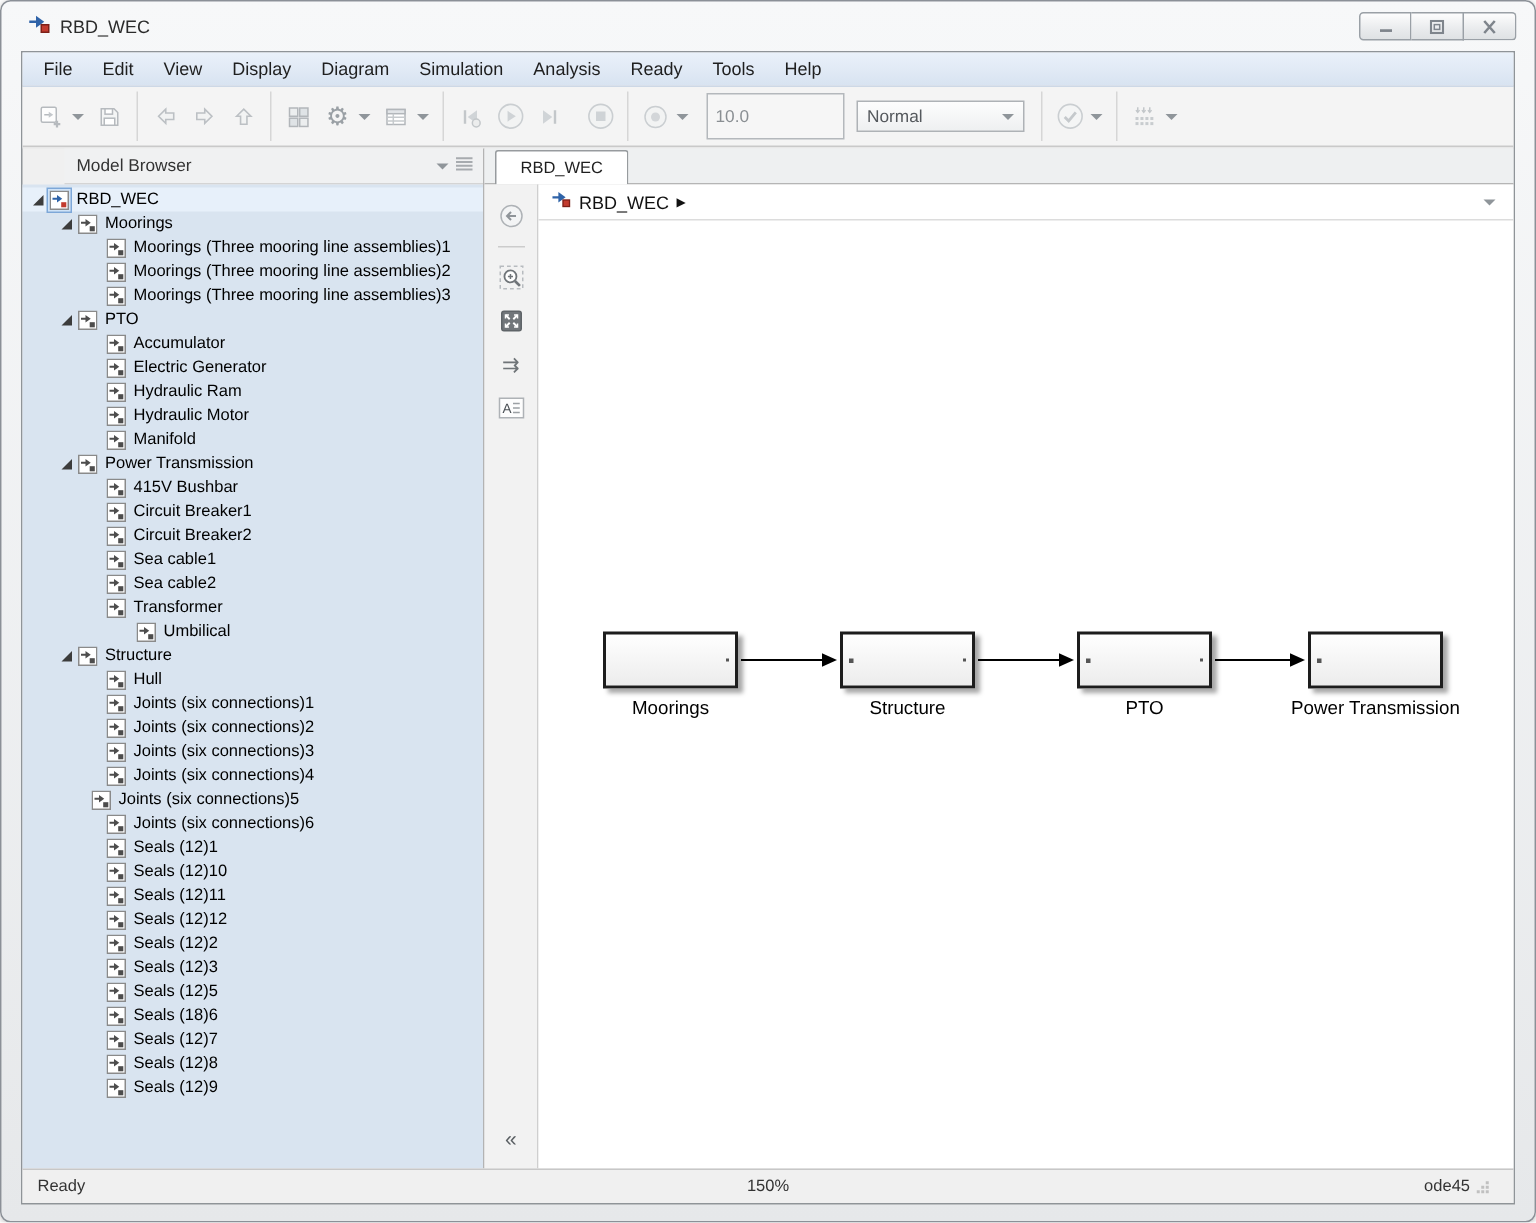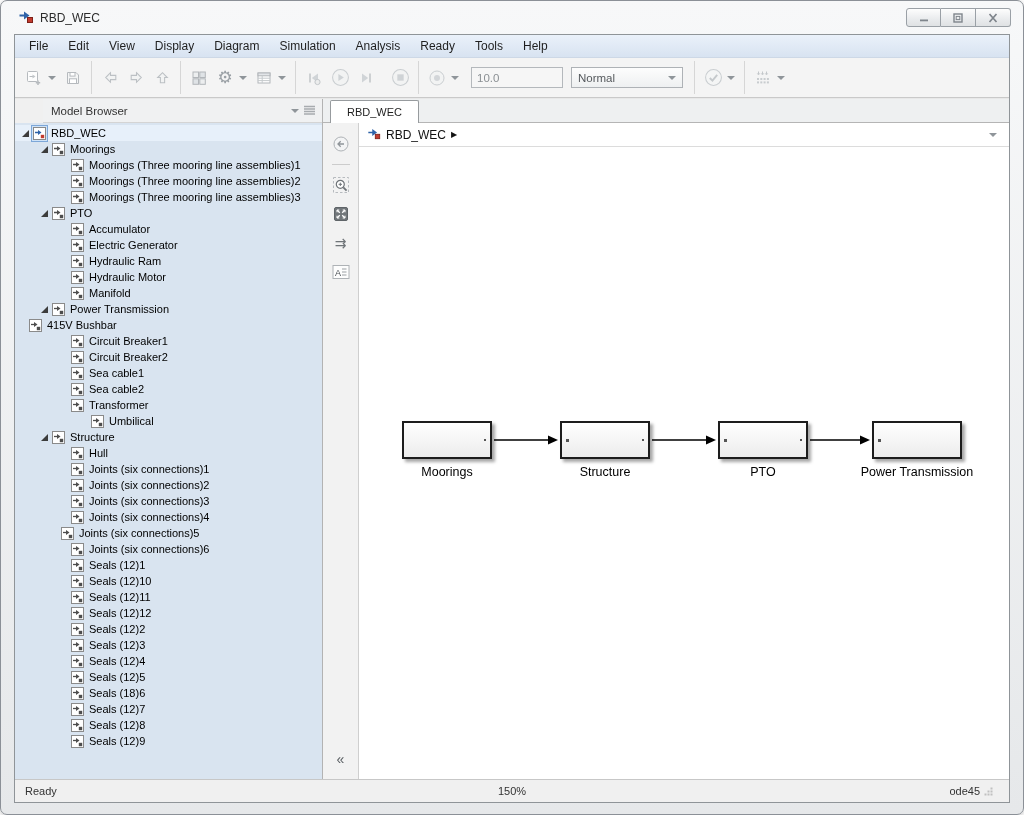--- a/index.html
+++ b/index.html
@@ -26,21 +26,21 @@
   .menubar { height:23px; background:linear-gradient(#eaf1fa,#d8e3f1); border-bottom:1px solid #cdd8e6;
     display:flex; align-items:center; padding-left:4px; }
   .menu-item { font-size:12px; color:#1f1f1f; padding:3px 10px; cursor:default; }
   
   .toolbar { height:40px; background:#f4f4f4; border-bottom:1px solid #c9c9c9; display:flex; align-items:center; padding:0 6px; }
   .tb-btn { width:26px; height:26px; display:flex; align-items:center; justify-content:center; border-radius:3px; }
   .tb-sep { width:1px; align-self:stretch; margin:3px 5px; background:#d6d6d6; }
   .caret { width:0; height:0; border-left:4px solid transparent; border-right:4px solid transparent;
     border-top:4.5px solid #8f959a; margin:0 4px 0 1px; }
   .gear-glyph { font-size:17px; color:#9aa0a5; line-height:1; }
-  .stop-time { width:92px; height:21px; border:1px solid #b4b8bc; background:#f6f6f6; color:#8a8f93;
+  .stop-time { width:92px; height:31px; border:1px solid #b4b8bc; background:#f6f6f6; color:#8a8f93;
     font-size:11.5px; padding:0 5px; margin:0 8px; font-family:"Liberation Sans",sans-serif; }
   .combo { width:112px; height:21px; border:1px solid #aeb2b6; background:linear-gradient(#fdfdfd,#eef0f1);
     display:flex; align-items:center; justify-content:space-between; padding:0 6px; margin-right:6px; }
   .combo span { font-size:11.5px; color:#55595d; }
   
   .main { flex:1; display:flex; min-height:0; border-top:1px solid #e8e8e8; }
   
   .browser { width:308px; display:flex; flex-direction:column; border-right:1px solid #b3b3b3; }
   .browser-header { height:24px; background:#f0f1f2; border-bottom:1px solid #d4d4d4;
     display:flex; align-items:center; padding:0 6px 0 8px;margin-left:28px; }
@@ -416,21 +416,21 @@
               <span class="tree-icon">
                 <svg width="13" height="13" viewBox="0 0 13 13">
                   <rect x="0.5" y="0.5" width="12" height="12" fill="#fff" stroke="#8a8a8a"></rect>
                   <path d="M2 5.5 H5.5" stroke="#4d4d4d" stroke-width="1.3" fill="none"></path>
                   <path d="M5 3 L8.5 5.5 L5 8 Z" fill="#4d4d4d"></path>
                   <rect x="7.8" y="7.8" width="3.4" height="3.4" fill="#4d4d4d"></rect>
                 </svg>
               </span>
               <span class="tree-label">Power Transmission</span>
             </div>
-            <div class="tree-row" style="">
+            <div class="tree-row" style="padding-left: 42px;">
               <span class="expander"></span>
               <span class="tree-icon">
                 <svg width="13" height="13" viewBox="0 0 13 13">
                   <rect x="0.5" y="0.5" width="12" height="12" fill="#fff" stroke="#8a8a8a"></rect>
                   <path d="M2 5.5 H5.5" stroke="#4d4d4d" stroke-width="1.3" fill="none"></path>
                   <path d="M5 3 L8.5 5.5 L5 8 Z" fill="#4d4d4d"></path>
                   <rect x="7.8" y="7.8" width="3.4" height="3.4" fill="#4d4d4d"></rect>
                 </svg>
               </span>
               <span class="tree-label">415V Bushbar</span>
@@ -671,32 +671,20 @@
               <span class="expander"></span>
               <span class="tree-icon">
                 <svg width="13" height="13" viewBox="0 0 13 13">
                   <rect x="0.5" y="0.5" width="12" height="12" fill="#fff" stroke="#8a8a8a"></rect>
                   <path d="M2 5.5 H5.5" stroke="#4d4d4d" stroke-width="1.3" fill="none"></path>
                   <path d="M5 3 L8.5 5.5 L5 8 Z" fill="#4d4d4d"></path>
                   <rect x="7.8" y="7.8" width="3.4" height="3.4" fill="#4d4d4d"></rect>
                 </svg>
               </span>
               <span class="tree-label">Seals (12)3</span>
-            </div>
-            <div class="tree-row" style="padding-left: 42px;">
-              <span class="expander"></span>
-              <span class="tree-icon">
-                <svg width="13" height="13" viewBox="0 0 13 13">
-                  <rect x="0.5" y="0.5" width="12" height="12" fill="#fff" stroke="#8a8a8a"></rect>
-                  <path d="M2 5.5 H5.5" stroke="#4d4d4d" stroke-width="1.3" fill="none"></path>
-                  <path d="M5 3 L8.5 5.5 L5 8 Z" fill="#4d4d4d"></path>
-                  <rect x="7.8" y="7.8" width="3.4" height="3.4" fill="#4d4d4d"></rect>
-                </svg>
-              </span>
-              <span class="tree-label">Seals (12)4</span>
             </div>
             <div class="tree-row" style="padding-left: 42px;">
               <span class="expander"></span>
               <span class="tree-icon">
                 <svg width="13" height="13" viewBox="0 0 13 13">
                   <rect x="0.5" y="0.5" width="12" height="12" fill="#fff" stroke="#8a8a8a"></rect>
                   <path d="M2 5.5 H5.5" stroke="#4d4d4d" stroke-width="1.3" fill="none"></path>
                   <path d="M5 3 L8.5 5.5 L5 8 Z" fill="#4d4d4d"></path>
                   <rect x="7.8" y="7.8" width="3.4" height="3.4" fill="#4d4d4d"></rect>
                 </svg>

